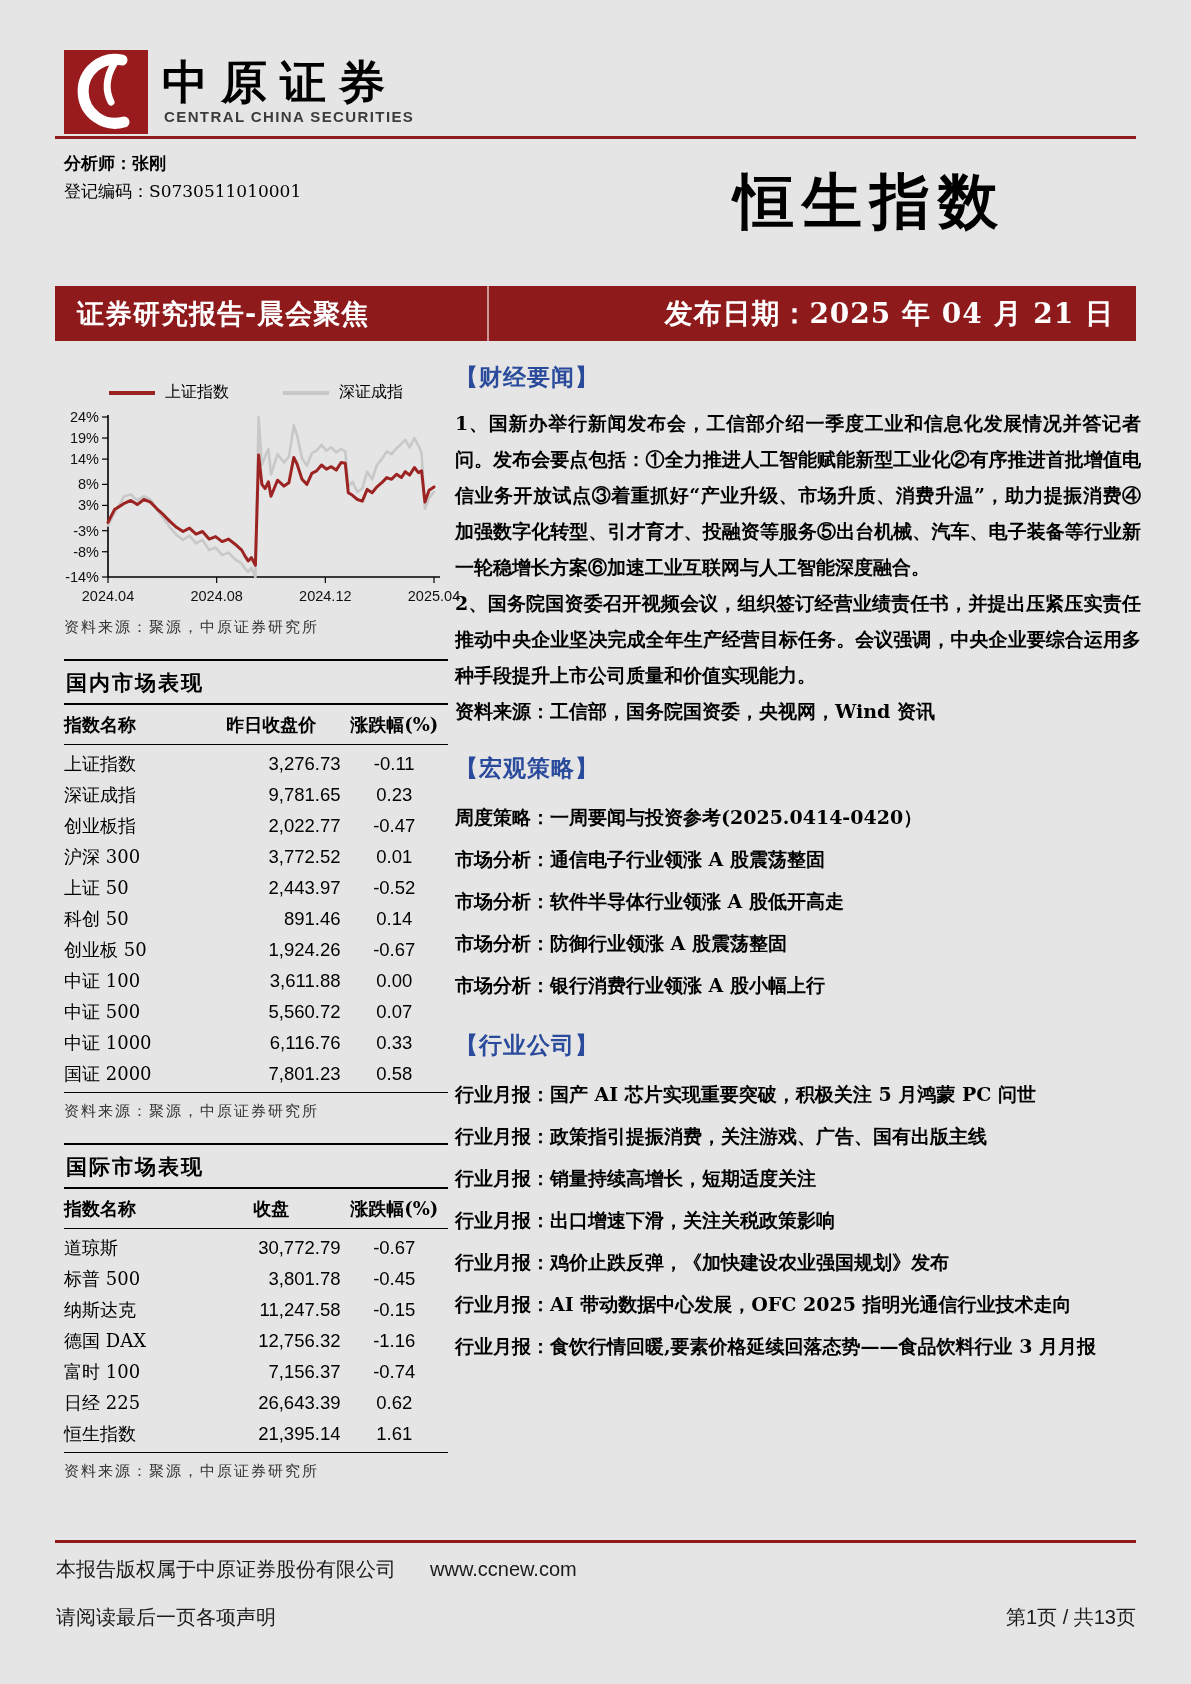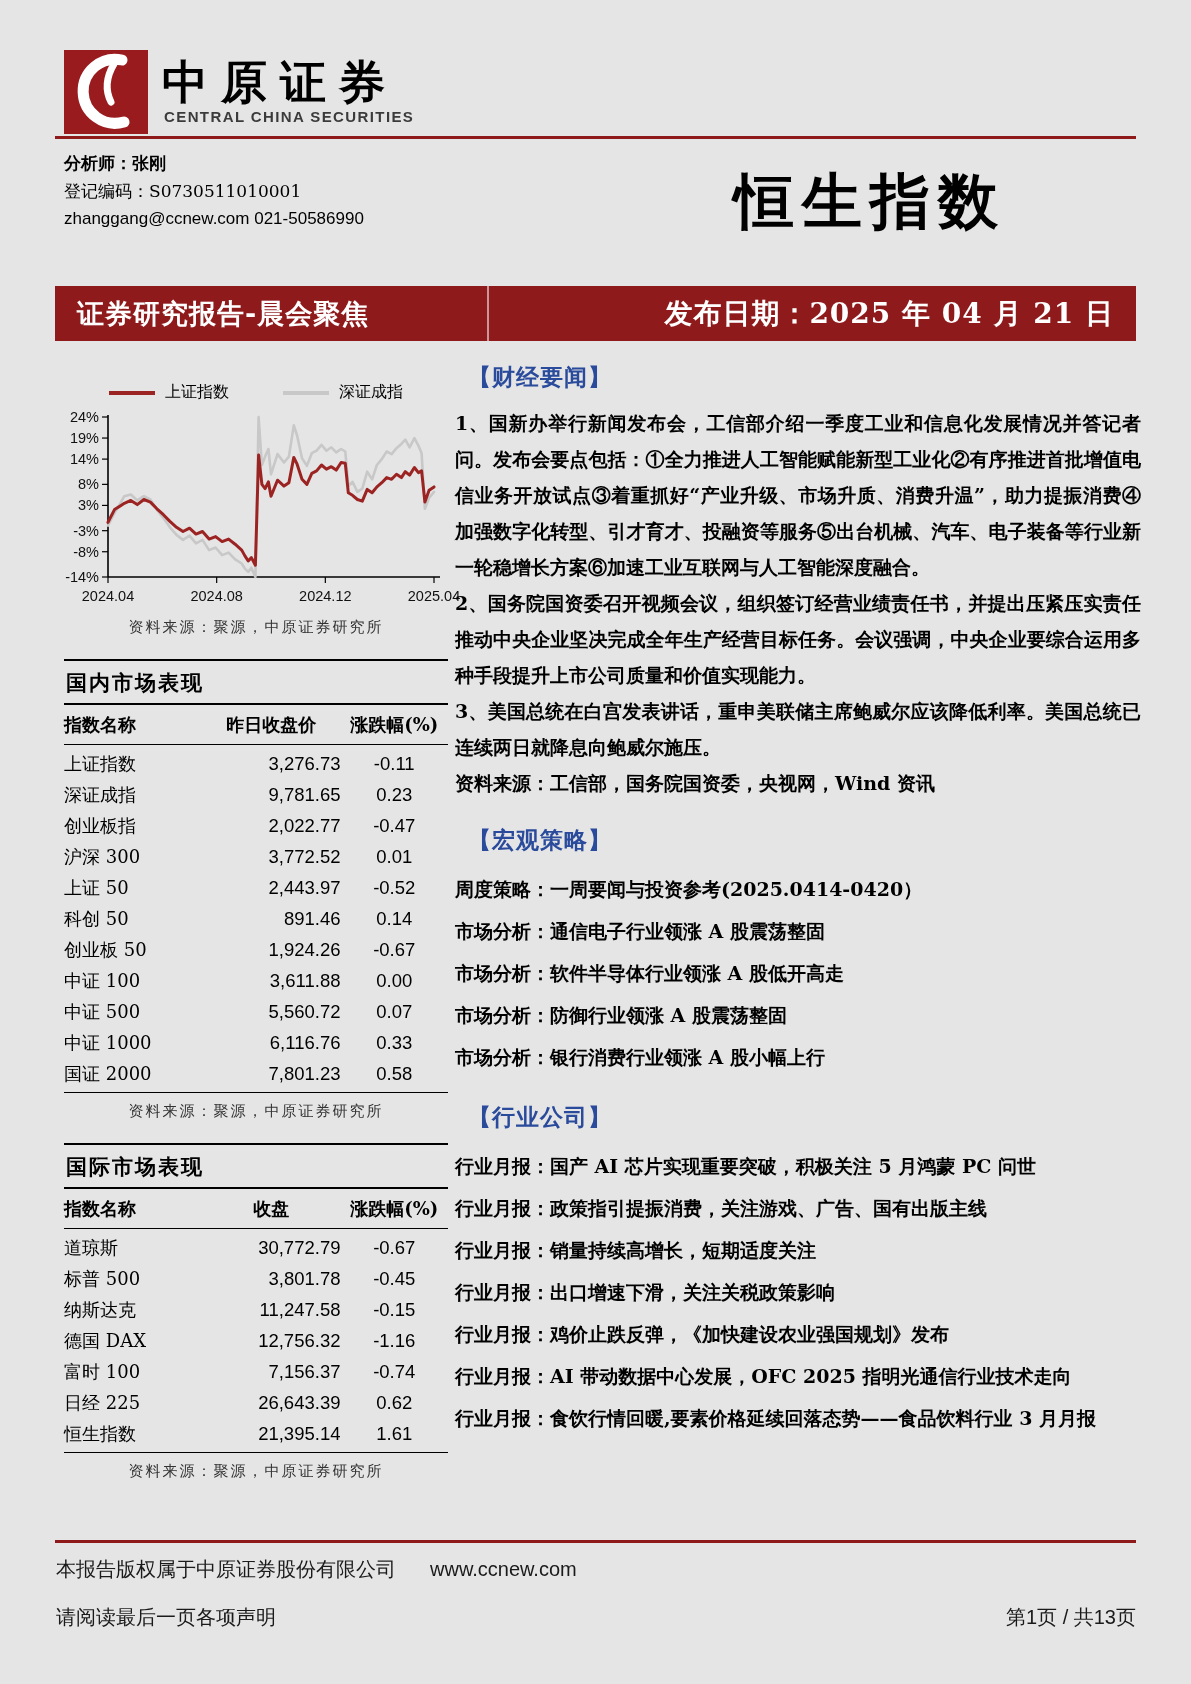--- a/index.html
+++ b/index.html
@@ -26,35 +26,35 @@
             padding:0 22px; font-weight:bold; }
   .banner .b-left  { font-size:27px; letter-spacing:1px; }
   .banner .b-right { font-size:28px; letter-spacing:1px; }
   .banner-divider  { position:absolute; left:40%; top:0; width:2px; height:100%; background:rgba(255,255,255,.55); }
   
   .left-col { position:absolute; left:64px; top:382px; width:384px; }
   .legend { display:flex; justify-content:center; gap:54px; margin:0 0 6px 0; }
   .legend-item { display:flex; align-items:center; gap:10px; font-size:16px; }
   svg.chart { overflow:visible; display:block; }
   .axis-txt { font-family:"Liberation Sans",sans-serif; font-size:14.5px; fill:#111; }
-  .source-note { font-size:15px; color:#333; letter-spacing:2px; margin:9px 0 0 0;text-align:center; }
+  .source-note { font-size:15px; color:#333; letter-spacing:2px; margin:9px 0 0 0; }
   .mtable { margin-top:22px; border-top:2px solid #000; }
   .tbl-title { font-size:21px; font-weight:bold; letter-spacing:2px; padding:8px 2px 6px; border-bottom:2px solid #000; }
   .tbl-head  { display:flex; font-weight:bold; font-size:18px; padding:8px 0 7px; border-bottom:1.5px solid #000; }
   .tbl-body  { border-bottom:1.5px solid #000; padding:3px 0; }
   .tbl-row   { display:flex; align-items:center; height:31px; font-size:18px; }
   .c1 { width:36%; text-align:left; }
   .c2 { width:36%; text-align:right; }
   .c3 { width:28%; text-align:center; }
   .tbl-head .c2 { text-align:center; }
   .num { font-family:"Liberation Sans",sans-serif; font-size:18.5px; }
   
   .right-col { position:absolute; left:455px; top:362px; width:686px; }
   .section:not(:first-child) { margin-top:24px; }
-  .section-title { color:#2a4b9c; font-size:23px; font-weight:bold; letter-spacing:1px; margin:0 0 12px 13px; }
+  .section-title { color:#2a4b9c; font-size:23px; font-weight:bold; letter-spacing:1px; margin:0 0 12px 0; }
   .para { font-size:19px; font-weight:bold; line-height:36px; text-align:justify; margin:0; }
   .src-bold { font-size:19px; font-weight:bold; line-height:36px; margin:0; }
   .line { font-size:19px; font-weight:bold; line-height:42px; margin:0; }
   
   .footer-rule { position:absolute; left:55px; top:1540px; width:1081px; height:3px; background:#8e1a1c; }
   .footer-copy { position:absolute; left:56px; top:1556px; display:flex; gap:34px; align-items:baseline;
                  font-family:"Liberation Sans",sans-serif; font-size:20px; color:#1a1a1a; }
   .footer-bottom { position:absolute; left:56px; top:1604px; width:1080px; display:flex; justify-content:space-between;
                    font-family:"Liberation Sans",sans-serif; font-size:20px; color:#1a1a1a; }
 </style>
@@ -70,21 +70,20 @@
       <path d="M50,14 Q38,34 47,52" fill="none" stroke="#fff" stroke-width="7" stroke-linecap="round"></path>
     </svg>
   </div>
   <div class="logo-cn">中原证券</div>
   <div class="logo-en">CENTRAL CHINA SECURITIES</div>
   <div class="top-rule"></div>
 
   <div class="analyst">
     <div class="a1">分析师：张刚</div>
     <div class="a2">登记编码：S0730511010001</div>
-    <div class="a3">zhanggang@ccnew.com 021-50586990</div>
   </div>
 
   <h1 class="main-title">恒生指数</h1>
 
   <div class="banner">
     <span class="b-left">证券研究报告-晨会聚焦</span>
     <span class="b-right">发布日期：2025 年 04 月 21 日</span>
     <span class="banner-divider"></span>
   </div>
 
@@ -243,21 +242,20 @@
         </div>
         <p class="source-note">资料来源：聚源，中原证券研究所</p>
       </div>
   </div>
 
   <div class="right-col" id="sections-container">
       <section class="section">
         <h2 class="section-title">【财经要闻】</h2>
         <p class="para">1、国新办举行新闻发布会，工信部介绍一季度工业和信息化发展情况并答记者问。发布会要点包括：①全力推进人工智能赋能新型工业化②有序推进首批增值电信业务开放试点③着重抓好“产业升级、市场升质、消费升温”，助力提振消费④加强数字化转型、引才育才、投融资等服务⑤出台机械、汽车、电子装备等行业新一轮稳增长方案⑥加速工业互联网与人工智能深度融合。</p>
         <p class="para">2、国务院国资委召开视频会议，组织签订经营业绩责任书，并提出压紧压实责任推动中央企业坚决完成全年生产经营目标任务。会议强调，中央企业要综合运用多种手段提升上市公司质量和价值实现能力。</p>
-        <p class="para">3、美国总统在白宫发表讲话，重申美联储主席鲍威尔应该降低利率。美国总统已连续两日就降息向鲍威尔施压。</p>
         <p class="src-bold">资料来源：工信部，国务院国资委，央视网，Wind 资讯</p>
       </section>
       <section class="section">
         <h2 class="section-title">【宏观策略】</h2>
         <p class="line">周度策略：一周要闻与投资参考(2025.0414-0420）</p>
         <p class="line">市场分析：通信电子行业领涨 A 股震荡整固</p>
         <p class="line">市场分析：软件半导体行业领涨 A 股低开高走</p>
         <p class="line">市场分析：防御行业领涨 A 股震荡整固</p>
         <p class="line">市场分析：银行消费行业领涨 A 股小幅上行</p>
       </section>

